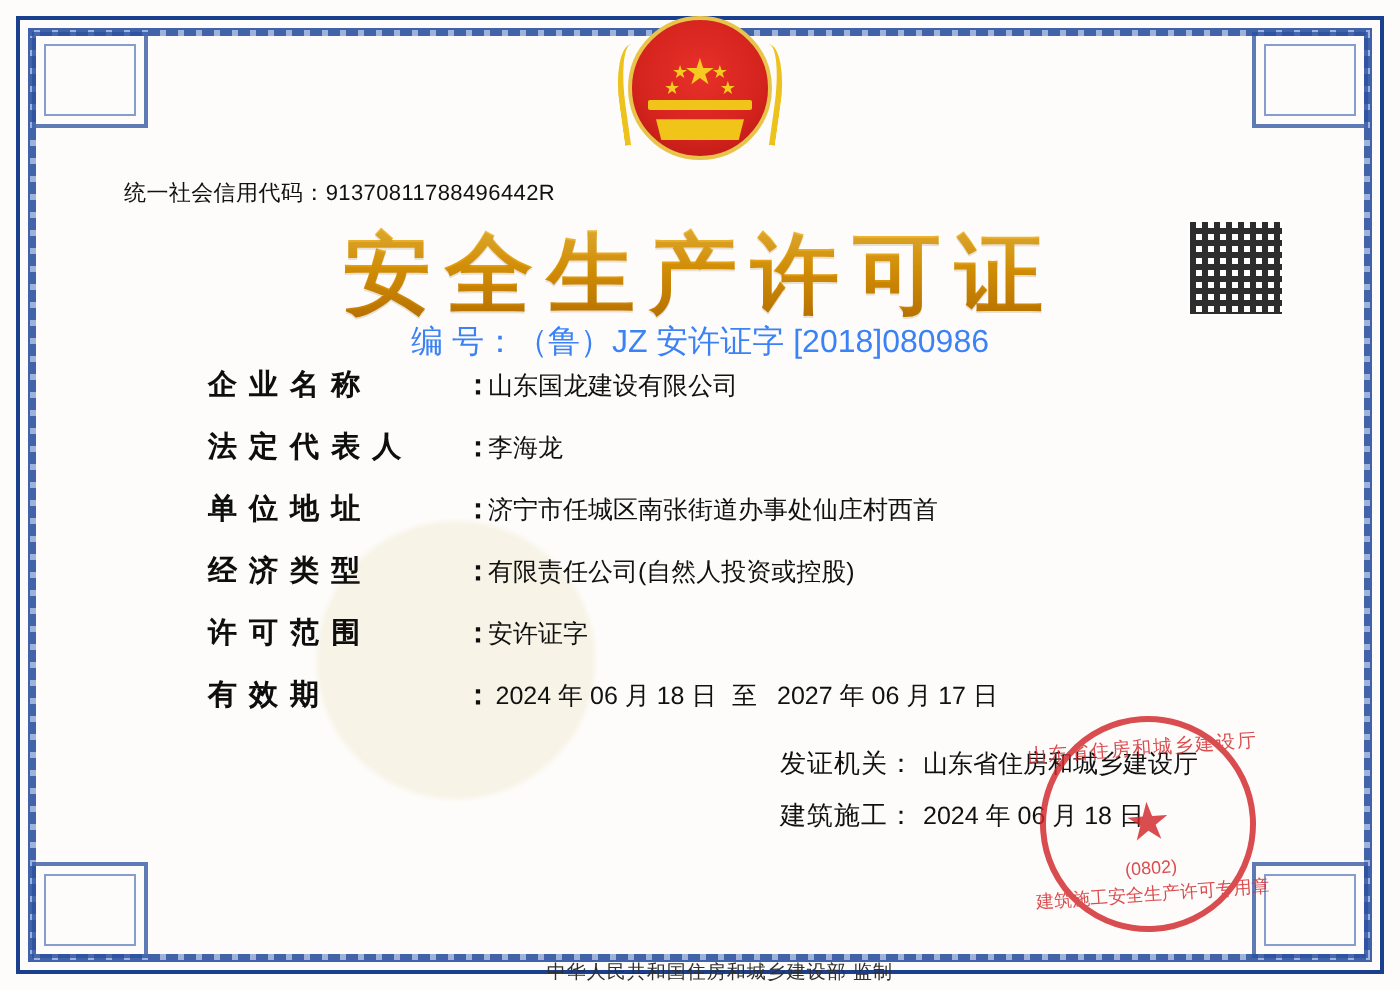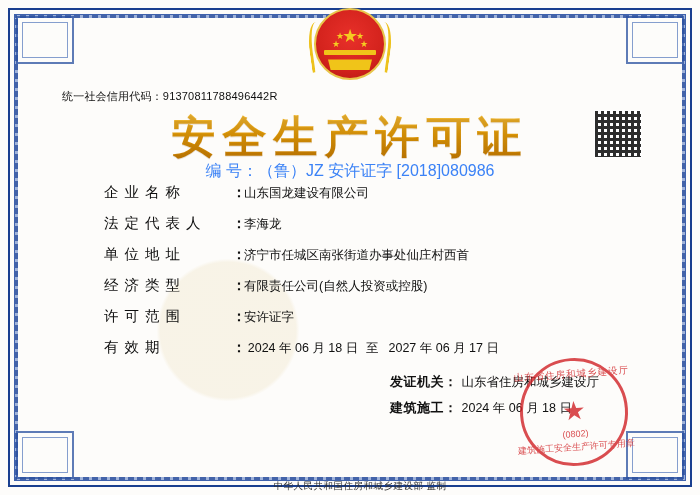--- a/index.html
+++ b/index.html
@@ -182,21 +182,21 @@
   }
   .field-row {
     display: flex;
     align-items: baseline;
     height: 31px;
   }
   .field-label {
     width: 128px;
     flex: none;
     font-size: 14.5px;
-    font-weight: normal;
+    font-weight: bold;
     color: #0e0e0e;
     letter-spacing: 1px;
   }
   .field-colon {
     width: 12px;
     flex: none;
     font-size: 14px;
     font-weight: bold;
     color: #0e0e0e;
   }
@@ -217,21 +217,21 @@
     width: 250px;
   }
   .issuer-row {
     display: flex;
     align-items: baseline;
     height: 26px;
     justify-content: flex-start;
   }
   .issuer-label {
     font-size: 13px;
-    font-weight: bold;
+    font-weight: normal;
     color: #111;
     letter-spacing: .5px;
   }
   .issuer-value {
     font-size: 12.5px;
     color: #111;
     margin-left: 4px;
   }
 
   

